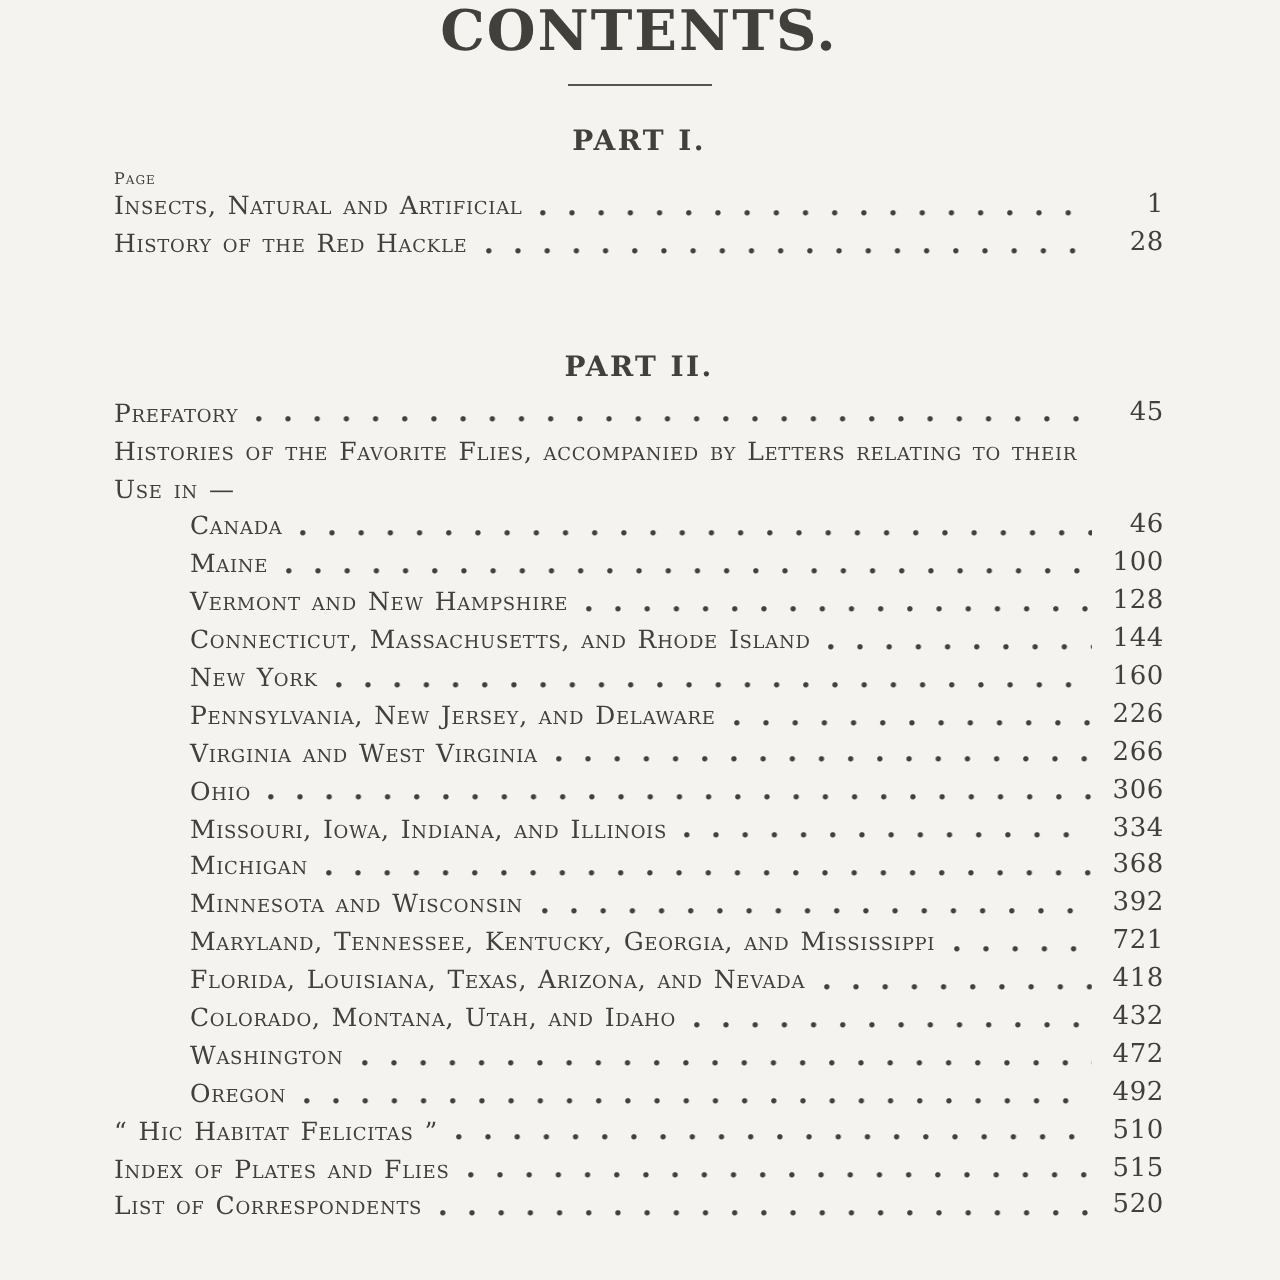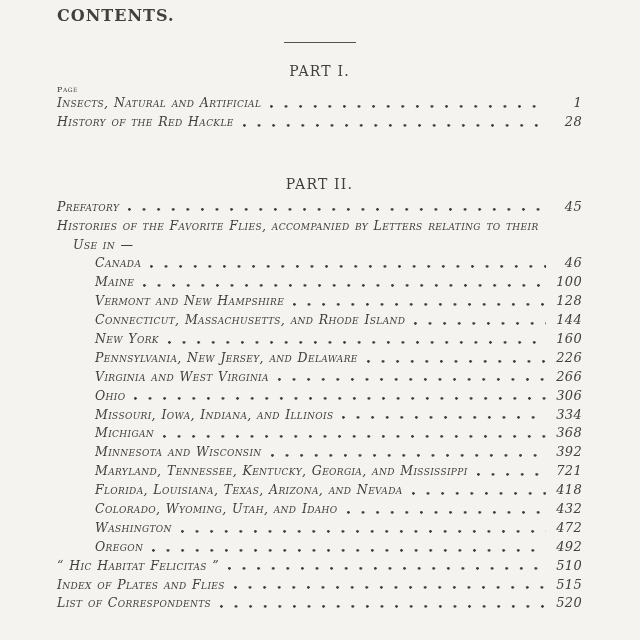--- a/index.html
+++ b/index.html
@@ -15,37 +15,38 @@
     color:var(--ink);
     overflow:hidden;
   }
   .doc{
     box-sizing:border-box;
     width:640px;height:640px;
     padding:4px 58px 0 57px;
   }
   .title{
     margin:0;
-    font-size:16px;
+    font-size:28px;
     line-height:24px;
     font-weight:bold;
+    text-align:center;
     letter-spacing:1px;
     color:var(--ink);
   }
   .title-rule{
     width:72px;
     margin:14px auto 0 auto;
     border:none;
     border-top:1.4px solid var(--ink-soft);
   }
   .part-heading{
     margin:20px 0 0 0;
     font-size:14px;
     line-height:16px;
-    font-weight:normal;
+    font-weight:bold;
     text-align:center;
     letter-spacing:1.2px;
     color:var(--ink);
   }
   .part + .part .part-heading{
     margin-top:44px;
   }
   .page-col-label{
     margin-top:6px;
     font-size:8px;
@@ -55,29 +56,28 @@
     padding-right:2px;
   }
   .part-entries{margin-top:6px;}
   .page-col-label + .part-entries{margin-top:0;}
   .row{
     display:flex;
     align-items:flex-end;
     height:18.9px;
     line-height:18.9px;
     font-size:12.5px;
-    font-style:italic;
   }
   .row .label{
     font-variant:small-caps;
     letter-spacing:0.35px;
     word-spacing:1.2px;
     white-space:nowrap;
   }
-  .row.indent-1 .label{margin-left:16px;}
+  .row.indent-1 .label{}
   .row.indent-2 .label{margin-left:38px;}
   .leader{
     flex:1 1 auto;
     align-self:stretch;
     margin:0 8px 0 9px;
     background-image:radial-gradient(circle at 1.4px 1.4px, var(--ink) 1.05px, rgba(0,0,0,0) 1.6px);
     background-size:14.6px 3px;
     background-repeat:repeat-x;
     background-position:0 calc(100% - 5.2px);
   }
@@ -206,21 +206,21 @@
     <span class="pagenum">721</span>
   </div>
 
   <div class="row indent-2">
     <span class="label">Florida, Louisiana, Texas, Arizona, and Nevada</span>
     <span class="leader"></span>
     <span class="pagenum">418</span>
   </div>
 
   <div class="row indent-2">
-    <span class="label">Colorado, Wyoming, Utah, and Idaho</span>
+    <span class="label">Colorado, Montana, Utah, and Idaho</span>
     <span class="leader"></span>
     <span class="pagenum">432</span>
   </div>
 
 
   <div class="row indent-2">
     <span class="label">Washington</span>
     <span class="leader"></span>
     <span class="pagenum">472</span>
   </div>

